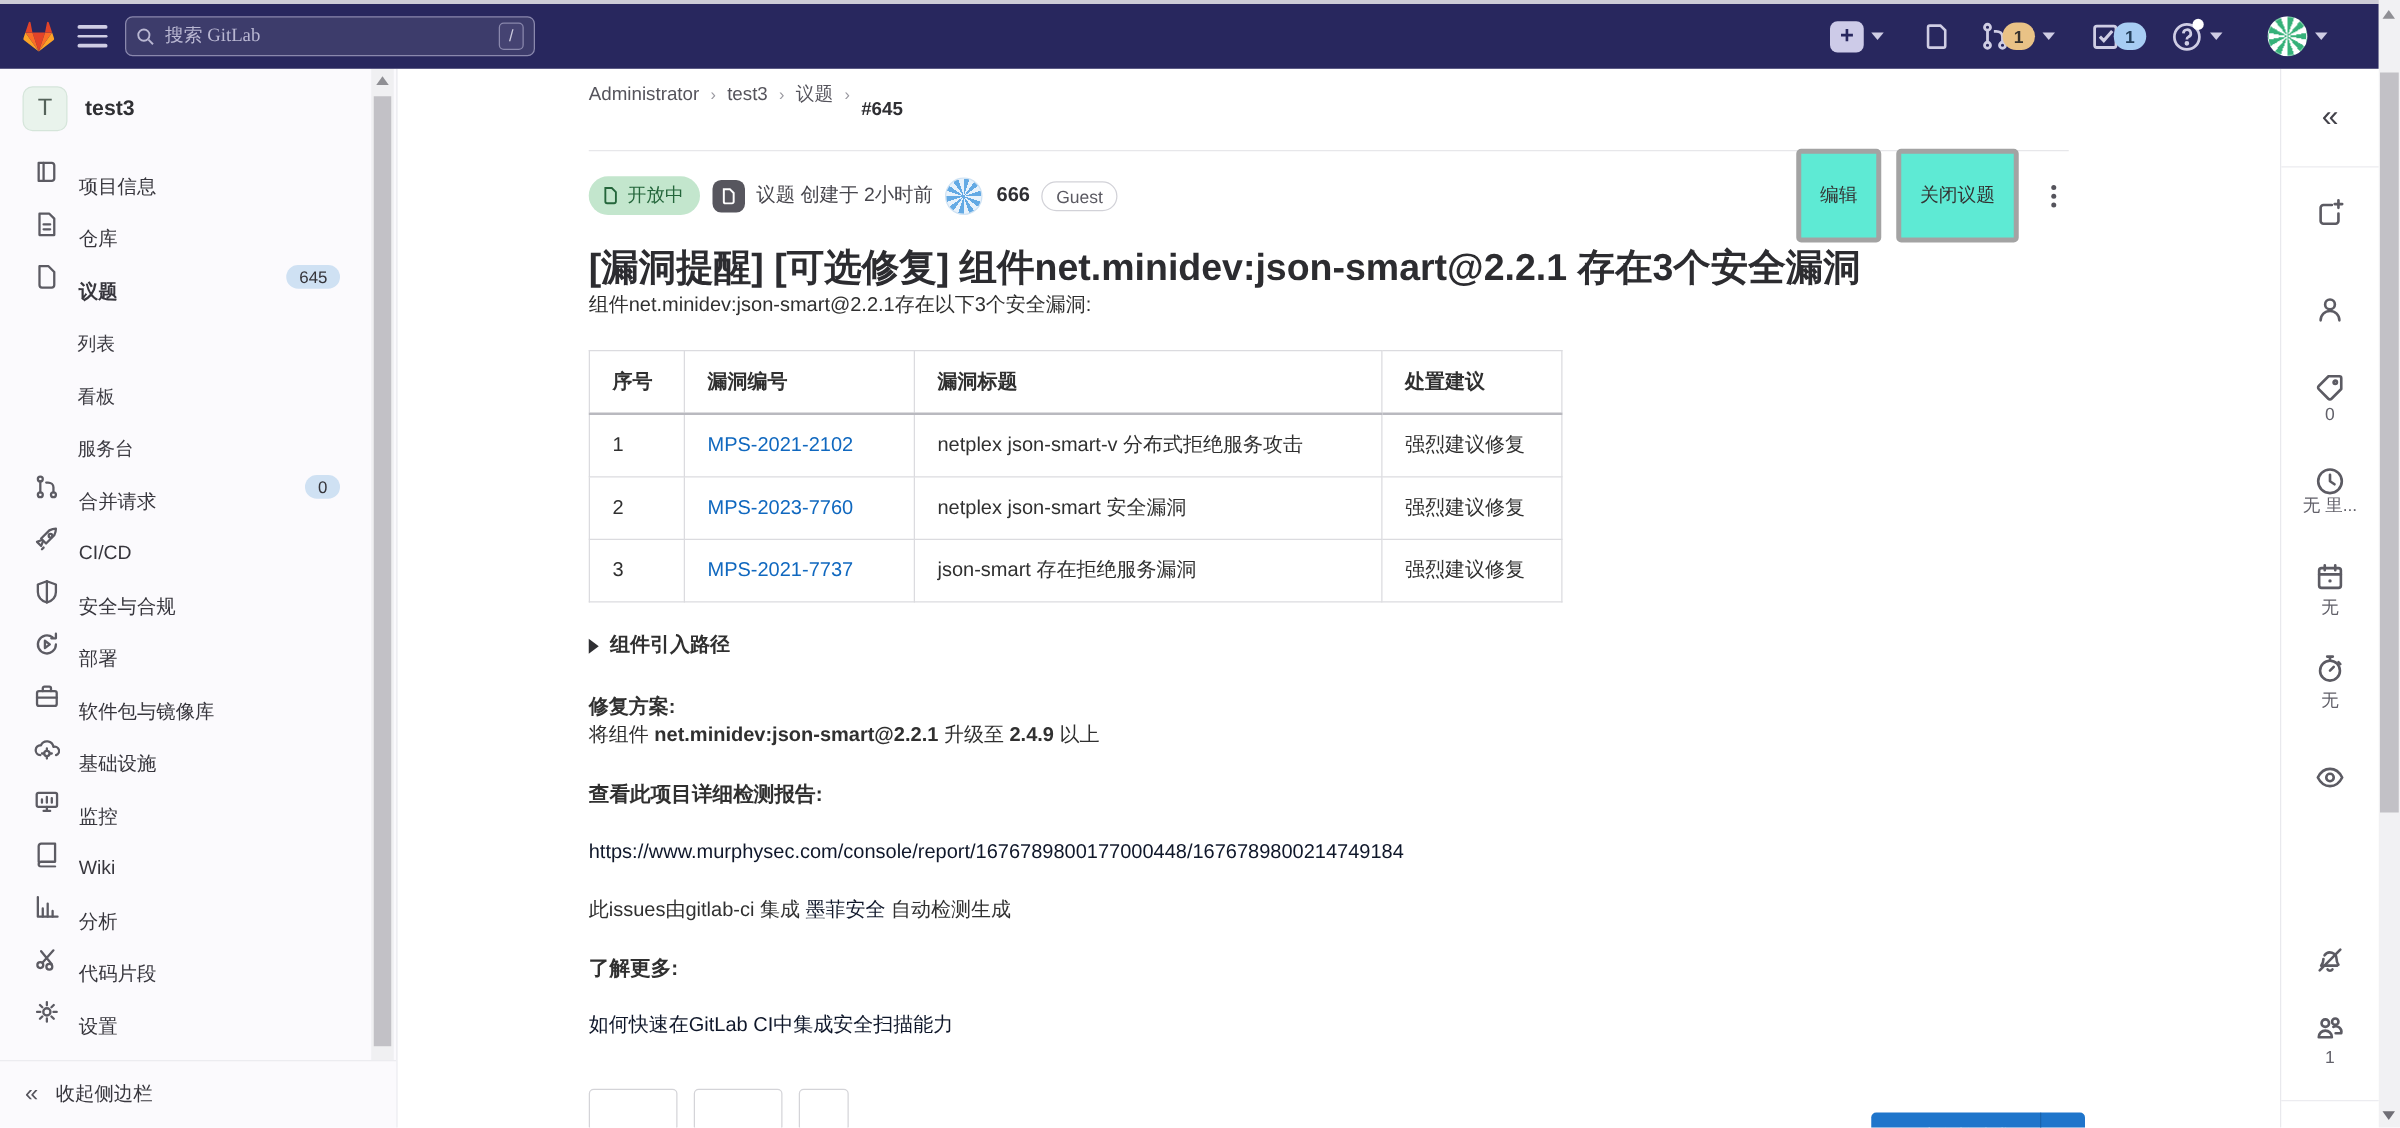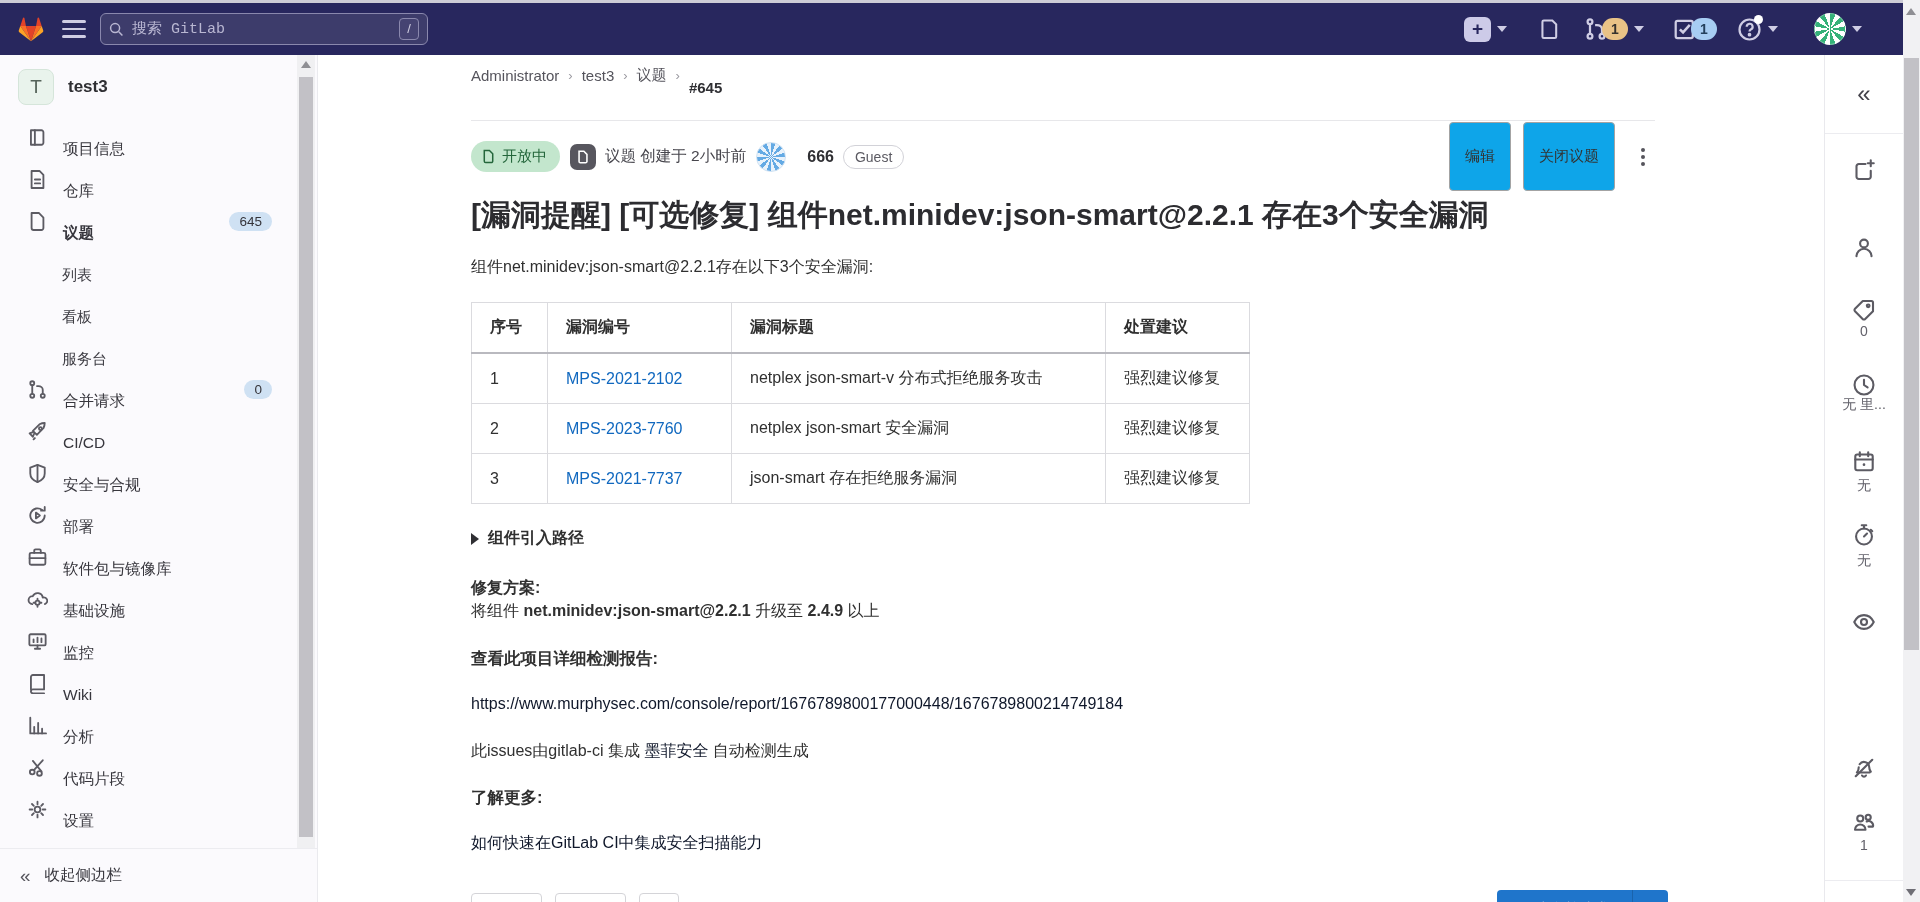--- a/index.html
+++ b/index.html
@@ -12,21 +12,21 @@
   
   .navbar { position:absolute; top:3px; left:0; width:1903px; height:52px; background:#28275e; z-index:30;
     display:flex; align-items:center; }
   .nav-logo { position:absolute; left:17px; top:13px; width:28px; height:26px; }
   .nav-burger { position:absolute; left:62px; top:17px; width:24px; height:18px; display:flex; flex-direction:column; justify-content:space-between; cursor:pointer;}
   .nav-burger span { display:block; height:2.6px; background:#cfcde4; border-radius:2px; }
   .nav-search { position:absolute; left:100px; top:10px; width:328px; height:32px; background:#3d3c6b;
     border:1px solid #8a88ad; border-radius:6px; display:flex; align-items:center; padding:0 8px; }
   .nav-search svg { flex:0 0 auto; }
   .nav-search input { flex:1; background:transparent; border:none; outline:none; margin-left:8px;
-    font-size:15px; color:#cfcde0; font-family:Liberation Mono, monospace; }
+    font-size:15px; color:#cfcde0; font-family:Liberation Serif, serif; }
   .nav-search input::placeholder { color:#b9b7d2; opacity:1; }
   .kbd-slash { flex:0 0 auto; width:20px; height:22px; border:1px solid #8a88ad; border-radius:4px;
     color:#cfcde0; font-size:13px; line-height:20px; text-align:center; background:#454372; }
   .icon-btn { position:absolute; top:0; height:52px; display:flex; align-items:center; cursor:pointer; }
   .chev { width:0; height:0; border-left:5px solid transparent; border-right:5px solid transparent;
     border-top:6px solid #cfcde4; margin-left:6px; }
   .plus-box { width:27px; height:25px; background:#cdcbe8; border-radius:6px; color:#28275e;
     font-size:19px; font-weight:bold; text-align:center; line-height:24px; }
   .count-badge { min-width:26px; height:22px; border-radius:11px; font-size:14px; text-align:center;
     line-height:22px; padding:0 7px; margin-left:-6px; font-weight:bold; }
@@ -90,32 +90,32 @@
   .bc-divider { margin-top:24px; border-bottom:1px solid #e7e7ea; }
 
   .status-row { margin-top:17px; display:flex; align-items:center; height:37px; }
   .open-badge { display:inline-flex; align-items:center; gap:6px; background:#c3e6cd; color:#24663b;
     font-size:15px; border-radius:17px; padding:6px 13px 6px 10px; }
   .type-icon { width:26px; height:26px; background:#57565e; border-radius:7px; margin-left:10px;
     display:flex; align-items:center; justify-content:center; }
   .meta-text { margin-left:9px; font-size:15.5px; color:#47464d; }
   .author-avatar { width:30px; height:30px; border-radius:50%; margin-left:10px;
     background:repeating-conic-gradient(#64aae4 0 18deg,#e8f2fb 18deg 36deg); border:1px solid #cfe2f3;}
-  .author-name { margin-left:21px; font-size:16px; font-weight:bold; color:#2f2f33; }
+  .author-name { margin-left:11px; font-size:16px; font-weight:bold; color:#2f2f33; }
   .role-badge { margin-left:9px; border:1px solid #d2d2d8; border-radius:14px; padding:3px 11px;
     font-size:14px; color:#5b5a62; background:#fff; }
   .hdr-actions { margin-left:auto; display:flex; align-items:center; gap:12px; }
-  .btn { background:#0ea5e9; border:1px solid #a3a3a3; border-radius:4px; font-size:15px; color:#333;
+  .btn { background:#5eead4; border:4px solid #a3a3a3; border-radius:4px; font-size:15px; color:#333;
     padding:24px 15px; cursor:pointer; font-family:inherit; }
   .dots-btn { width:24px; height:32px; display:flex; flex-direction:column; align-items:center;
     justify-content:center; gap:3px; cursor:pointer; margin-left:4px;}
   .dots-btn i { width:4px; height:4px; border-radius:50%; background:#55545c; }
 
   .issue-title { margin-top:20px; font-size:30px; line-height:39px; font-weight:bold; color:#2c2c30; }
-  .issue-intro { margin-top:22px; font-size:16px; line-height:21px; }
+  .issue-intro { font-size:16px; line-height:21px; }
 
   table.vuln { margin-top:25px; border-collapse:collapse; font-size:16px; }
   table.vuln th, table.vuln td { border:1px solid #dbdbdf; padding:14px 18px; text-align:left; font-weight:normal; }
   table.vuln th { font-weight:bold; border-bottom:2px solid #b9b9bf; }
   table.vuln a { color:#1068bf; text-decoration:none; cursor:pointer; }
   .col-num{width:76px;} .col-id{width:184px;} .col-title{width:374px;} .col-adv{width:144px;}
 
   .detail-row { margin-top:24px; font-size:16px; font-weight:bold; display:flex; align-items:center; cursor:pointer; }
   .tri { width:0; height:0; border-top:6px solid transparent; border-bottom:6px solid transparent;
     border-left:8px solid #2f2f33; margin-right:9px; }

